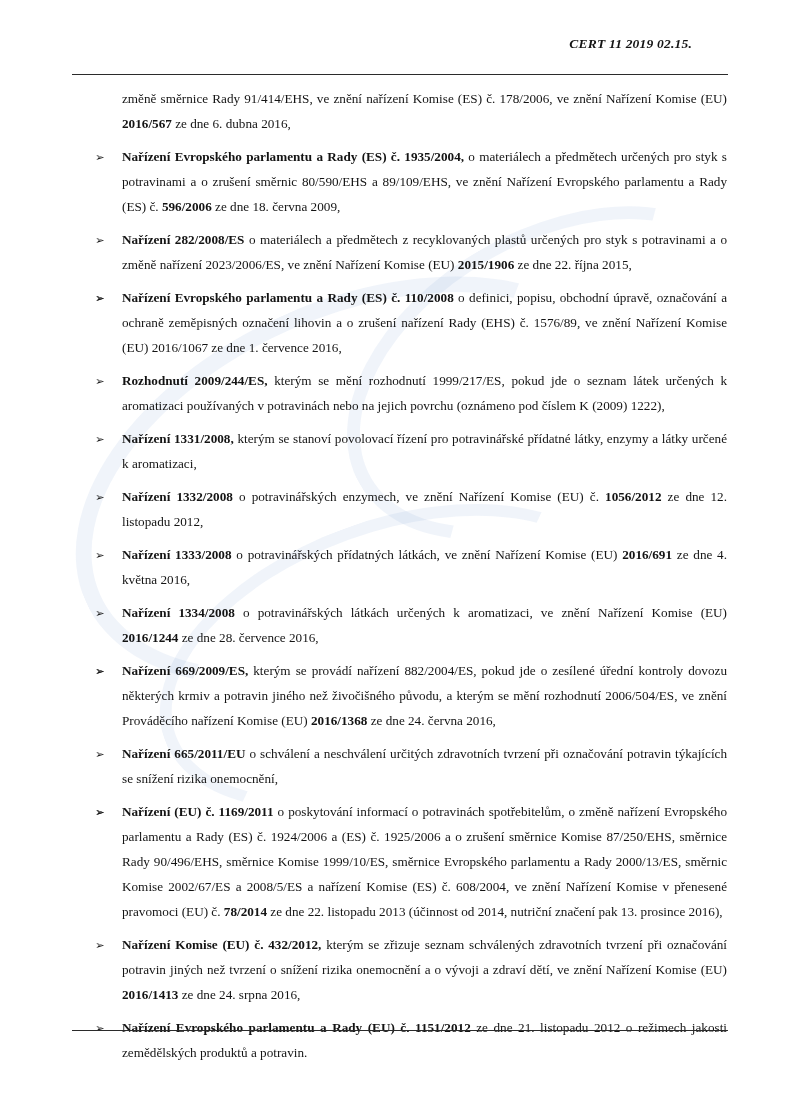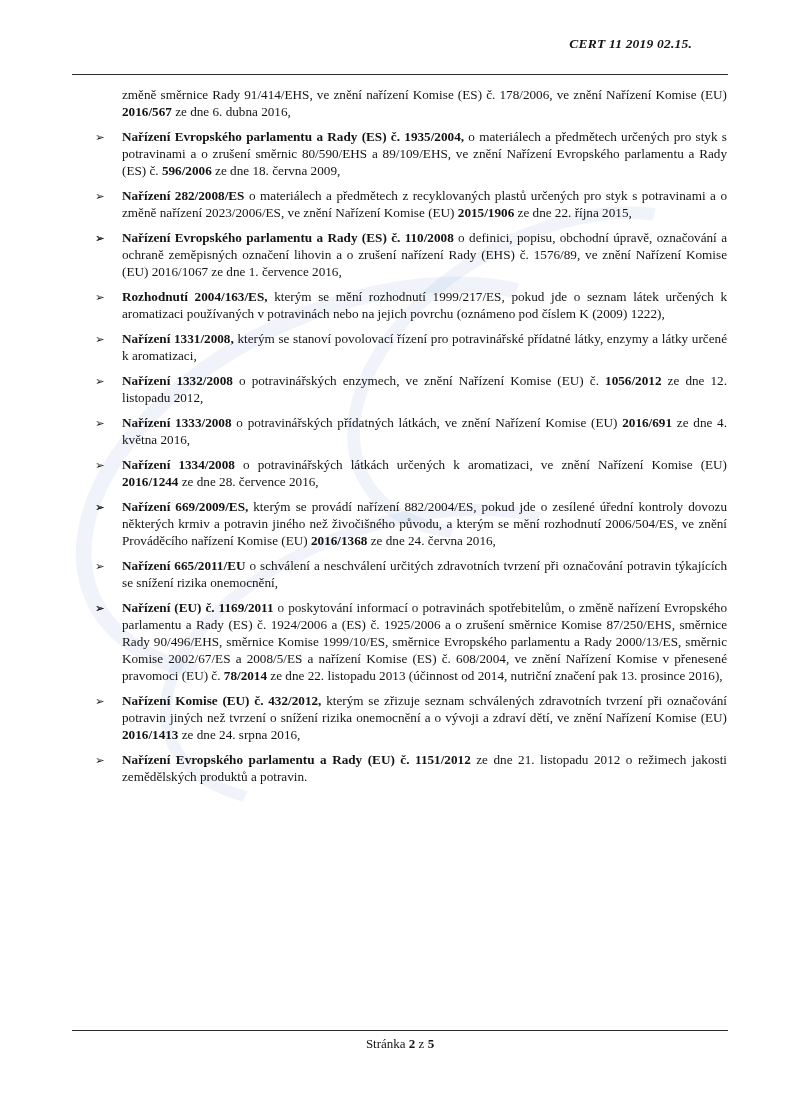--- a/index.html
+++ b/index.html
@@ -11,21 +11,21 @@
   .doc-header{
     position:absolute;top:36px;right:108px;
     font-size:13.5px;font-style:italic;font-weight:bold;letter-spacing:.2px;
   }
   .rule-top{
     position:absolute;top:74px;left:72px;right:72px;
     border-top:1.6px solid #2b2b2b;
   }
   .content{
     position:absolute;top:86px;left:75px;width:652px;
-    font-size:13.2px;line-height:17px;text-align:justify;
+    font-size:13.2px;line-height:25px;text-align:justify;
   }
   .para{padding-left:47px;margin-bottom:8px;}
   .item{position:relative;padding-left:47px;margin-bottom:8px;}
   .bullet{
     position:absolute;left:20px;top:1px;font-size:11.5px;
     font-family:"DejaVu Sans", sans-serif;color:#1a1a1a;
   }
   .b{font-weight:bold;}
   .rule-bottom{
     position:absolute;top:1030px;left:72px;right:72px;
@@ -79,21 +79,21 @@
     <span class="bullet">➢</span>
   </div>
 
   <div class="item">
     <span class="bullet">➢</span>
     <span class="txt"><span class="b">Nařízení Evropského parlamentu a Rady (ES) č. 110/2008</span><span> o definici, popisu, obchodní úpravě, označování a ochraně zeměpisných označení lihovin a o zrušení nařízení Rady (EHS) č. 1576/89, ve znění Nařízení Komise (EU) 2016/1067 ze dne 1. července 2016,</span></span>
   </div>
 
   <div class="item">
     <span class="bullet">➢</span>
-    <span class="txt"><span class="b">Rozhodnutí 2004/163/ES,</span><span> kterým se mění rozhodnutí 1999/217/ES, pokud jde o seznam látek určených k aromatizaci používaných v potravinách nebo na jejich povrchu (oznámeno pod číslem K (2009) 1222),</span></span>
+    <span class="txt"><span class="b">Rozhodnutí 2009/244/ES,</span><span> kterým se mění rozhodnutí 1999/217/ES, pokud jde o seznam látek určených k aromatizaci používaných v potravinách nebo na jejich povrchu (oznámeno pod číslem K (2009) 1222),</span></span>
   </div>
 
   <div class="item">
     <span class="bullet">➢</span>
     <span class="txt"><span class="b">Nařízení 1331/2008,</span><span> kterým se stanoví povolovací řízení pro potravinářské přídatné látky, enzymy a látky určené k aromatizaci,</span></span>
   </div>
 
   <div class="item">
     <span class="bullet">➢</span>
     <span class="txt"><span class="b">Nařízení 1332/2008</span><span> o potravinářských enzymech, ve znění Nařízení Komise (EU) č. </span><span class="b">1056/2012</span><span> ze dne 12. listopadu 2012,</span></span>
@@ -139,17 +139,14 @@
 
   <div class="item">
     <span class="bullet">➢</span>
     <span class="txt"><span class="b">Nařízení Evropského parlamentu a Rady (EU) č. 1151/2012</span><span> ze dne 21. listopadu 2012 o režimech jakosti zemědělských produktů a potravin.</span></span>
   </div>
 </div>
   </div>
 
   <div class="rule-bottom"></div>
 
-  <div class="doc-footer">
-    <span class="txt"><span>Stránka </span><span class="b">2</span><span> z </span><span class="b">5</span></span>
-  </div>
 
 </div>
 
 </body></html>

